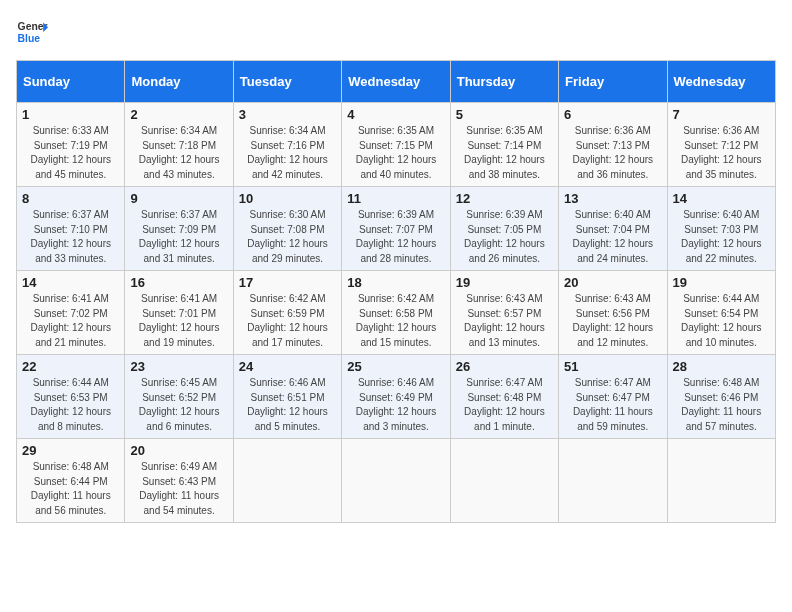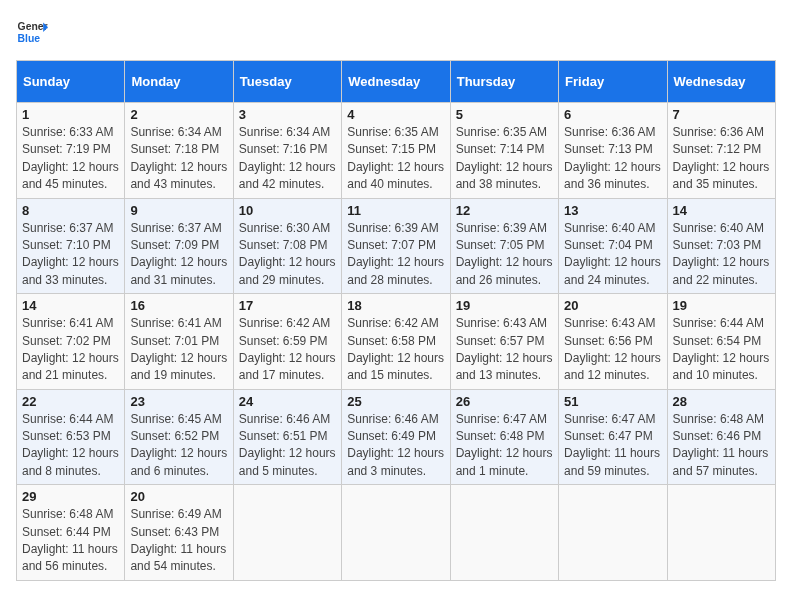--- a/index.html
+++ b/index.html
@@ -66,22 +66,23 @@
     }
     .day-number {
       font-size: 13px;
       font-weight: bold;
       color: #222;
       display: block;
       margin-bottom: 2px;
     }
     .day-info {
       color: #444;
-      font-size: 12px;
+      font-size: 10px;
       line-height: 1.45;
+      text-align: center;
     }
     .empty-cell {
       background-color: #f9f9f9 !important;
     }
   </style>
 </head>
 <body>
 
 <div class="header">
   <div class="logo">

